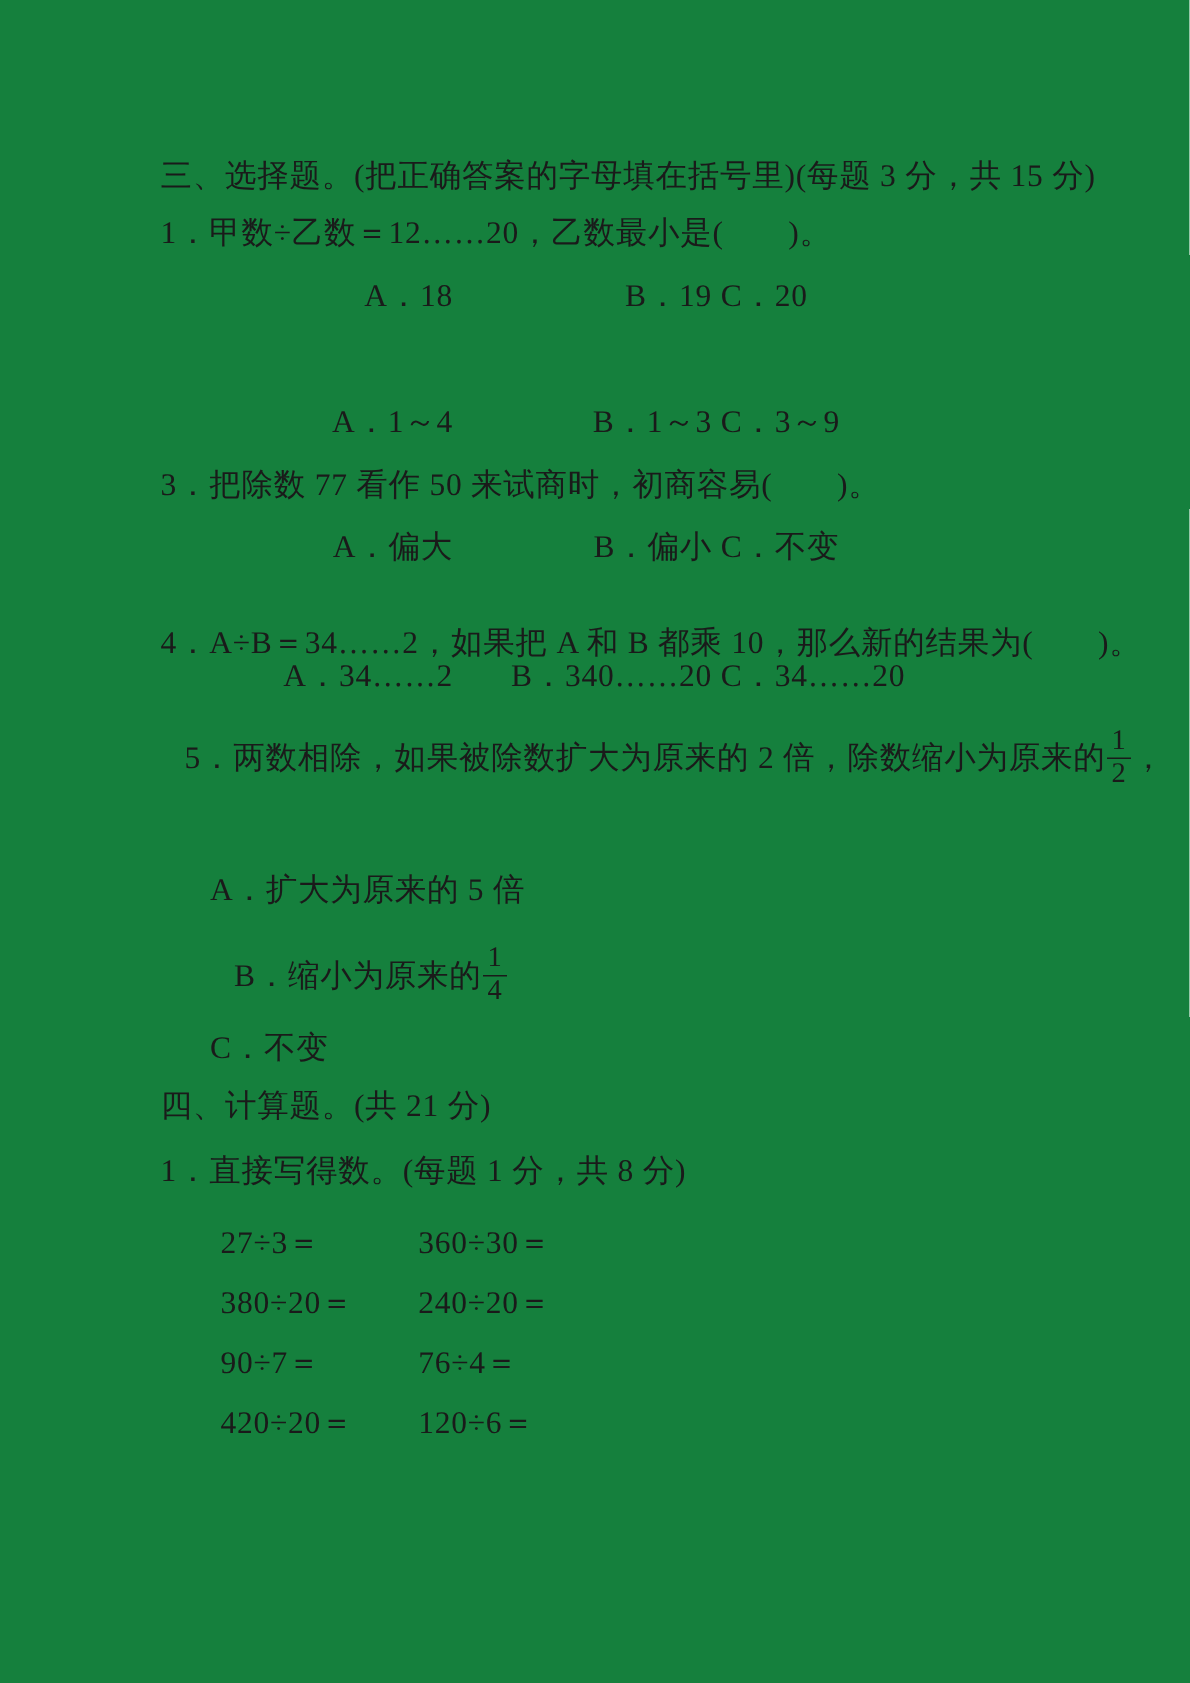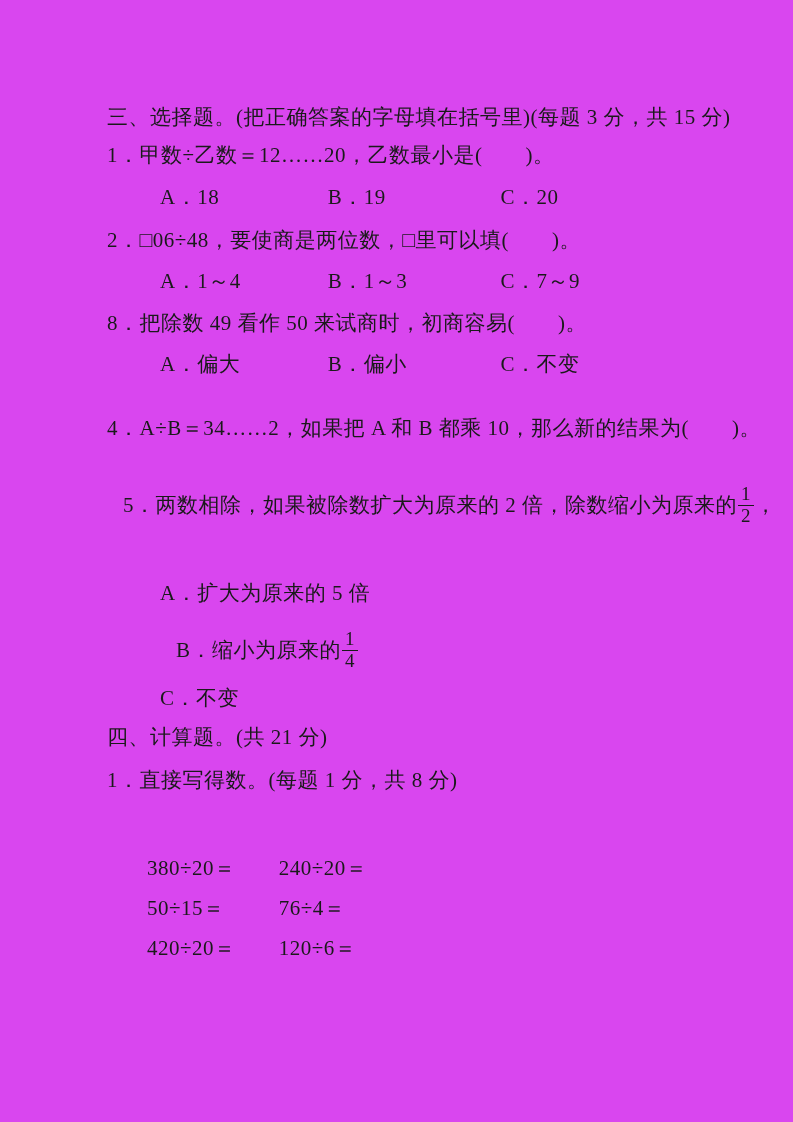--- a/index.html
+++ b/index.html
@@ -1,22 +1,22 @@
 <!DOCTYPE html>
 <html><head>
 <meta charset="utf-8">
 <style>
   html,body{margin:0;padding:0;background:#ffffff;}
   body{width:793px;height:1122px;position:relative;
        font-family:"Liberation Serif","DejaVu Serif",serif;
        color:#1a1a1a;}
-  .page{position:absolute;left:0;top:0;width:793px;height:1122px;background:#d946ef;}
+  .page{position:absolute;left:0;top:0;width:793px;height:1122px;background:#15803d;}
   .line{position:absolute;left:107px;font-size:21px;line-height:26px;white-space:nowrap;
         letter-spacing:0.5px;}
-  .indent{left:160px;}
+  .indent{left:140px;text-align:right;}
   
   .opts .opt{display:inline-block;width:162px;}
   .opts .opt:nth-child(2){width:167px;}
   .opts .opt:last-child{width:auto;}
   
   .calc-row{left:147px;}
   .calc-row .c1{display:inline-block;width:126px;}
   
   .flexline{display:flex;align-items:center;margin-left:16px;}
   .frac{display:inline-flex;flex-direction:column;align-items:center;
@@ -31,35 +31,39 @@
 
   <div class="line" style="top:104px">三、选择题。(把正确答案的字母填在括号里)(每题 3 分，共 15 分)</div>
 
   <div class="line" style="top:142px">1．甲数÷乙数＝12……20，乙数最小是(　　)。</div>
   <div class="line indent opts" style="top:184px">
     <span class="opt">A．18</span>
     <span class="opt">B．19</span>
     <span class="opt">C．20</span>
   </div>
 
-  <div class="line" style="top:227px">2．□06÷48，要使商是两位数，□里可以填(　　)。</div>
   <div class="line indent opts" style="top:268px">
     <span class="opt">A．1～4</span>
     <span class="opt">B．1～3</span>
-    <span class="opt">C．7～9</span>
+    <span class="opt">C．3～9</span>
   </div>
 
-  <div class="line" style="top:310px">8．把除数 49 看作 50 来试商时，初商容易(　　)。</div>
+  <div class="line" style="top:310px">3．把除数 77 看作 50 来试商时，初商容易(　　)。</div>
   <div class="line indent opts" style="top:351px">
     <span class="opt">A．偏大</span>
     <span class="opt">B．偏小</span>
     <span class="opt">C．不变</span>
   </div>
 
   <div class="line" style="top:415px">4．A÷B＝34……2，如果把 A 和 B 都乘 10，那么新的结果为(　　)。</div>
+  <div class="line indent opts" style="top:437px">
+    <span class="opt">A．34……2</span>
+    <span class="opt">B．340……20</span>
+    <span class="opt">C．34……20</span>
+  </div>
 
   <div class="line flexline" style="top:477px;height:56px">
     <span>5．两数相除，如果被除数扩大为原来的 2 倍，除数缩小为原来的</span>
     <span class="frac">
       <span class="num">1</span>
       <span class="den">2</span>
     </span>
     <span>，</span>
   </div>
   <div class="line indent" style="top:580px">A．扩大为原来的 5 倍</div>
@@ -68,26 +72,30 @@
     <span class="frac">
       <span class="num">1</span>
       <span class="den">4</span>
     </span>
   </div>
   <div class="line indent" style="top:685px">C．不变</div>
 
   <div class="line" style="top:724px">四、计算题。(共 21 分)</div>
   <div class="line" style="top:767px">1．直接写得数。(每题 1 分，共 8 分)</div>
 
+  <div class="line calc-row" style="top:815px">
+    <span class="c1">27÷3＝</span>
+    <span class="c2">360÷30＝</span>
+  </div>
   <div class="line calc-row" style="top:855px">
     <span class="c1">380÷20＝</span>
     <span class="c2">240÷20＝</span>
   </div>
   <div class="line calc-row" style="top:895px">
-    <span class="c1">50÷15＝</span>
+    <span class="c1">90÷7＝</span>
     <span class="c2">76÷4＝</span>
   </div>
   <div class="line calc-row" style="top:935px">
     <span class="c1">420÷20＝</span>
     <span class="c2">120÷6＝</span>
   </div>
 
 </div>
 
 </body></html>

